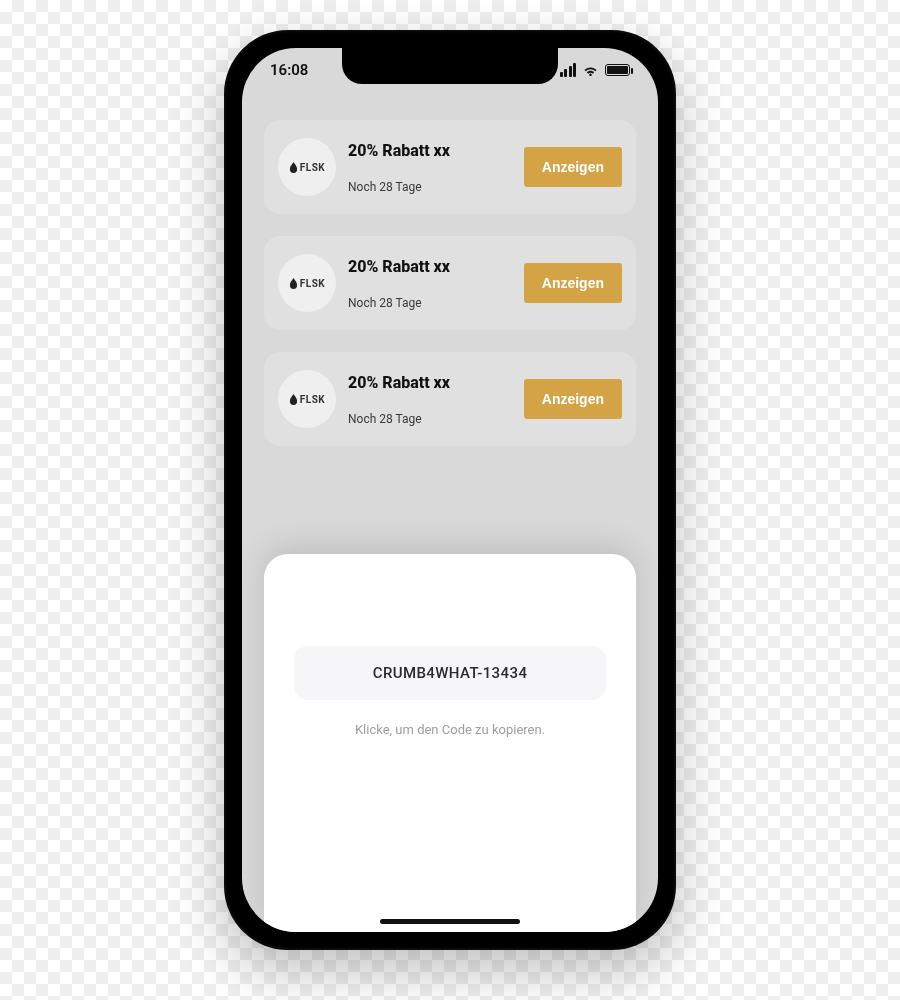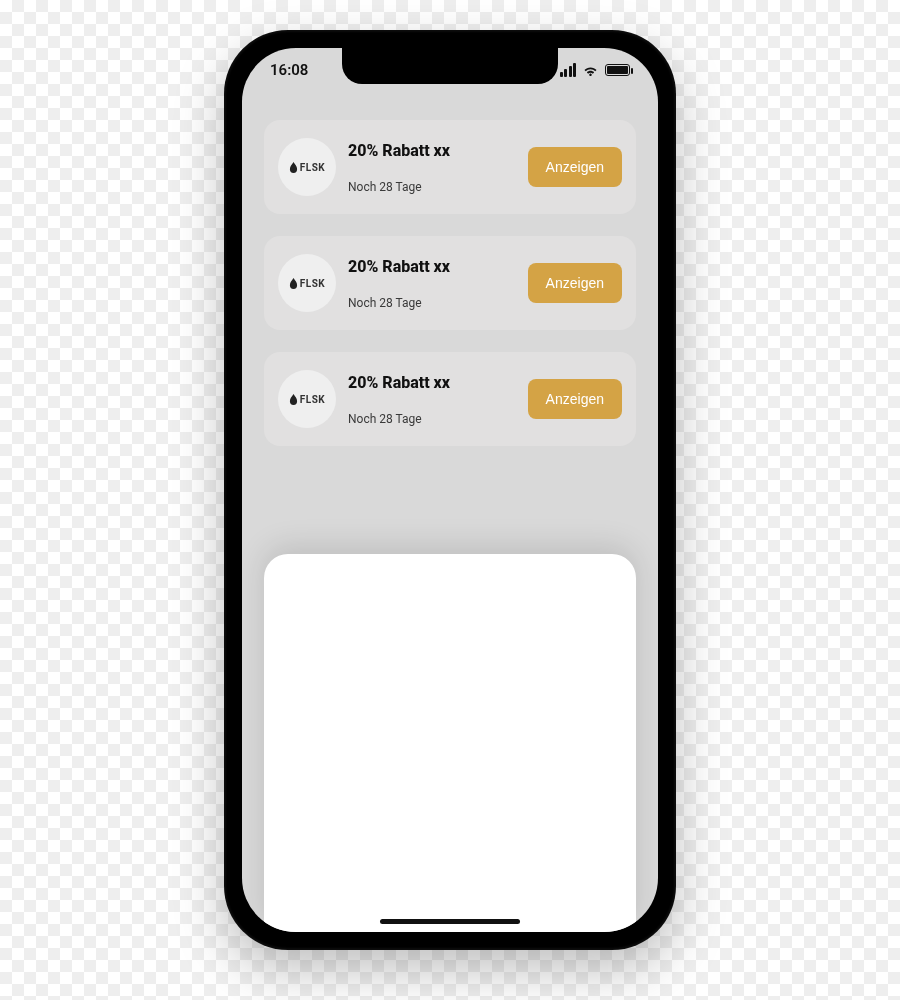--- a/index.html
+++ b/index.html
@@ -134,23 +134,23 @@
   }
   .coupon-sub {
     font-size: 12px;
     color: #3a3a3a;
     margin-top: 20px;
   }
   .show-btn {
     background: #d4a345;
     color: #fff;
     font-size: 14px;
-    font-weight: 400;
+    font-weight: 700;
     border: none;
-    border-radius: 8px;
+    border-radius: 3px;
     padding: 12px 18px;
     cursor: pointer;
   }
 
   .modal {
     position: absolute;
     left: 22px;
     right: 22px;
     top: 506px;
     bottom: 0;
@@ -271,17 +271,19 @@
         </span>
         <div class="coupon-text">
           <div class="coupon-title">20% Rabatt xx</div>
           <div class="coupon-sub">Noch 28 Tage</div>
         </div>
         <button class="show-btn">Anzeigen</button>
       </div>
     </div>
 
     <div class="modal">
+      <div class="code-box">CRUMB4WHAT-13434</div>
+      <div class="copy-hint">Klicke, um den Code zu kopieren.</div>
     </div>
 
     <div class="home-indicator"></div>
   </div>
 </div>
 
 </body></html>

